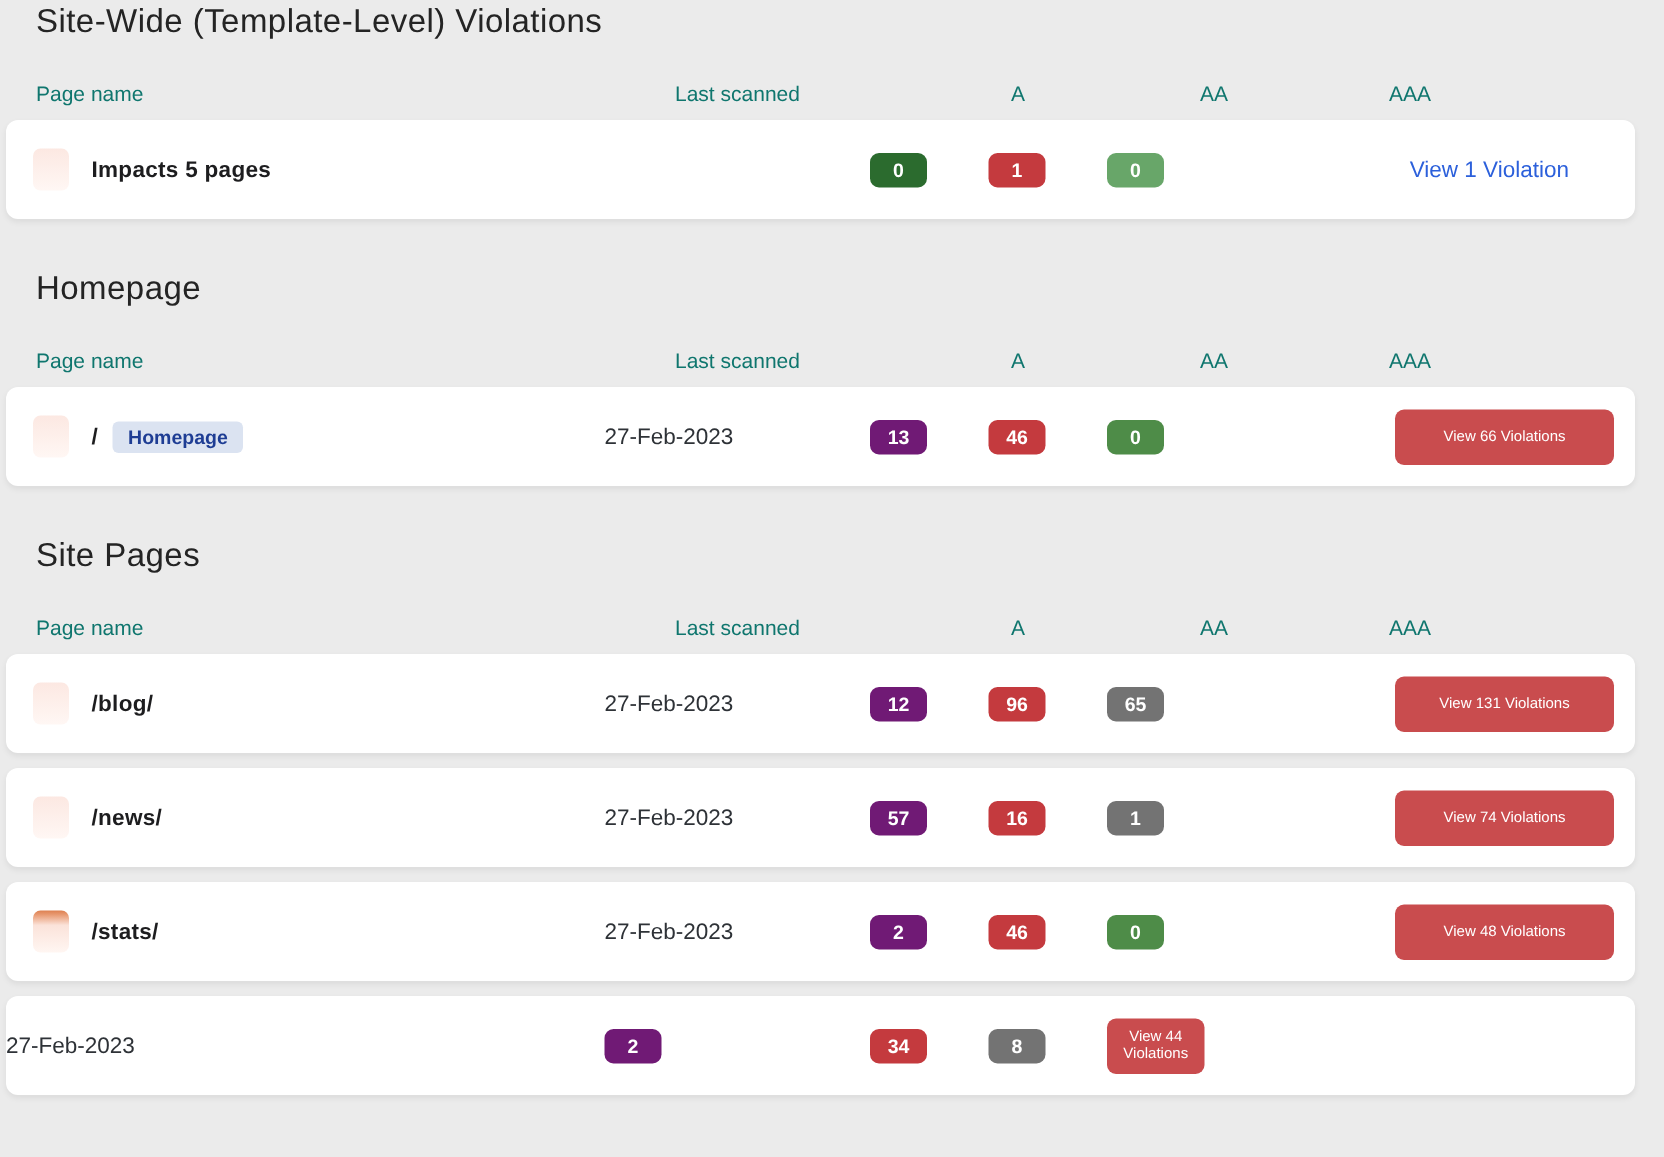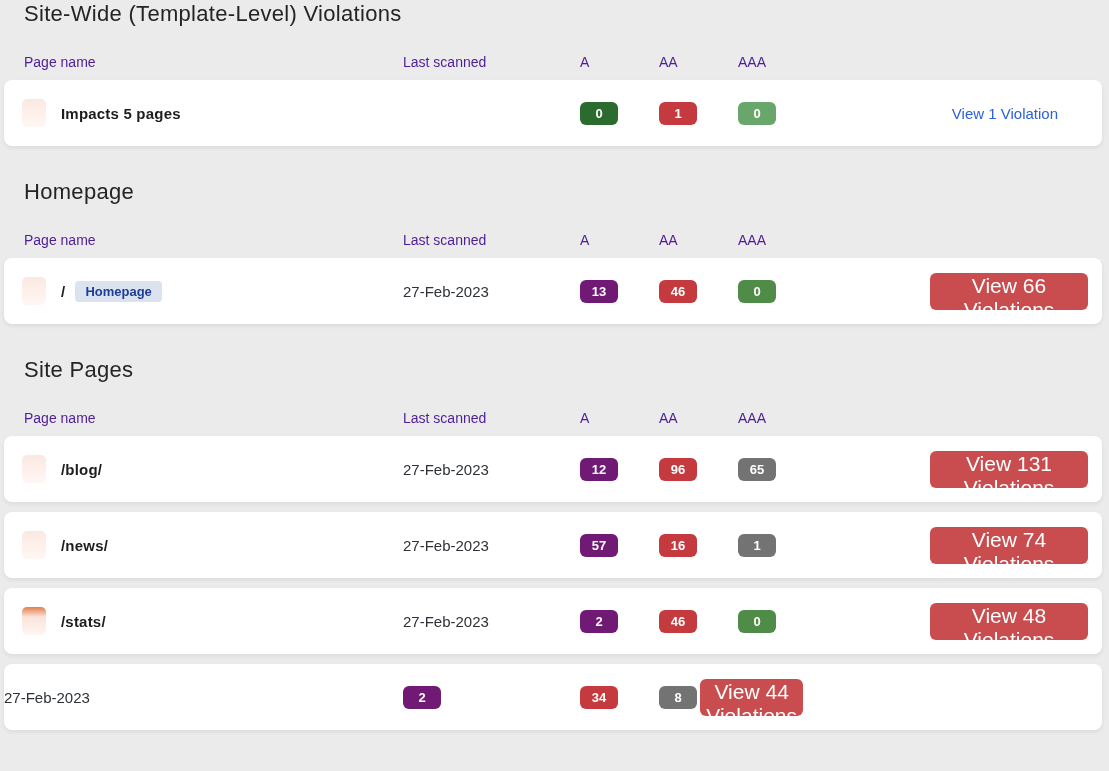--- a/index.html
+++ b/index.html
@@ -26,26 +26,27 @@
   .grid-row {
     display: grid;
     grid-template-columns: 399px 177px 79px 79px 79px 1fr;
     align-items: center;
   }
 
   .col-headers {
     margin: 24px 7px 8px 4px;
     height: 20px;
     font-size: 14px;
-    color: #4c1d95;
+    color: #0f766e;
+    gap: 47px;
   }
   .col-headers .h-name { padding-left: 20px; }
 
   .card {
-    margin: 0 7px 10px 4px;
+    margin: 0 19px 10px 4px;
     height: 66px;
     background: #ffffff;
     border-radius: 8px;
     box-shadow: 0 2px 4px rgba(0,0,0,0.07);
   }
 
   .cell-name {
     display: flex;
     align-items: center;
     padding-left: 18px;
@@ -101,28 +102,28 @@
   .badge-green      { background: #4e8c48; }
   .badge-lightgreen { background: #68a669; }
 
   .cell-action {
     display: flex;
     justify-content: flex-end;
     align-items: center;
     padding-right: 14px;
   }
   .view-button {
-    width: 158px;
+    width: 146px;
     height: 37px;
     border: none;
     border-radius: 6px;
     background: #c94c4e;
     color: #ffffff;
     font-family: "Liberation Sans", sans-serif;
-    font-size: 21px;
+    font-size: 10px;
     font-weight: 500;
     cursor: pointer;
   }
   .view-link {
     margin-right: 30px;
     color: #2c60db;
     font-size: 15px;
     text-decoration: none;
     cursor: pointer;
   }

